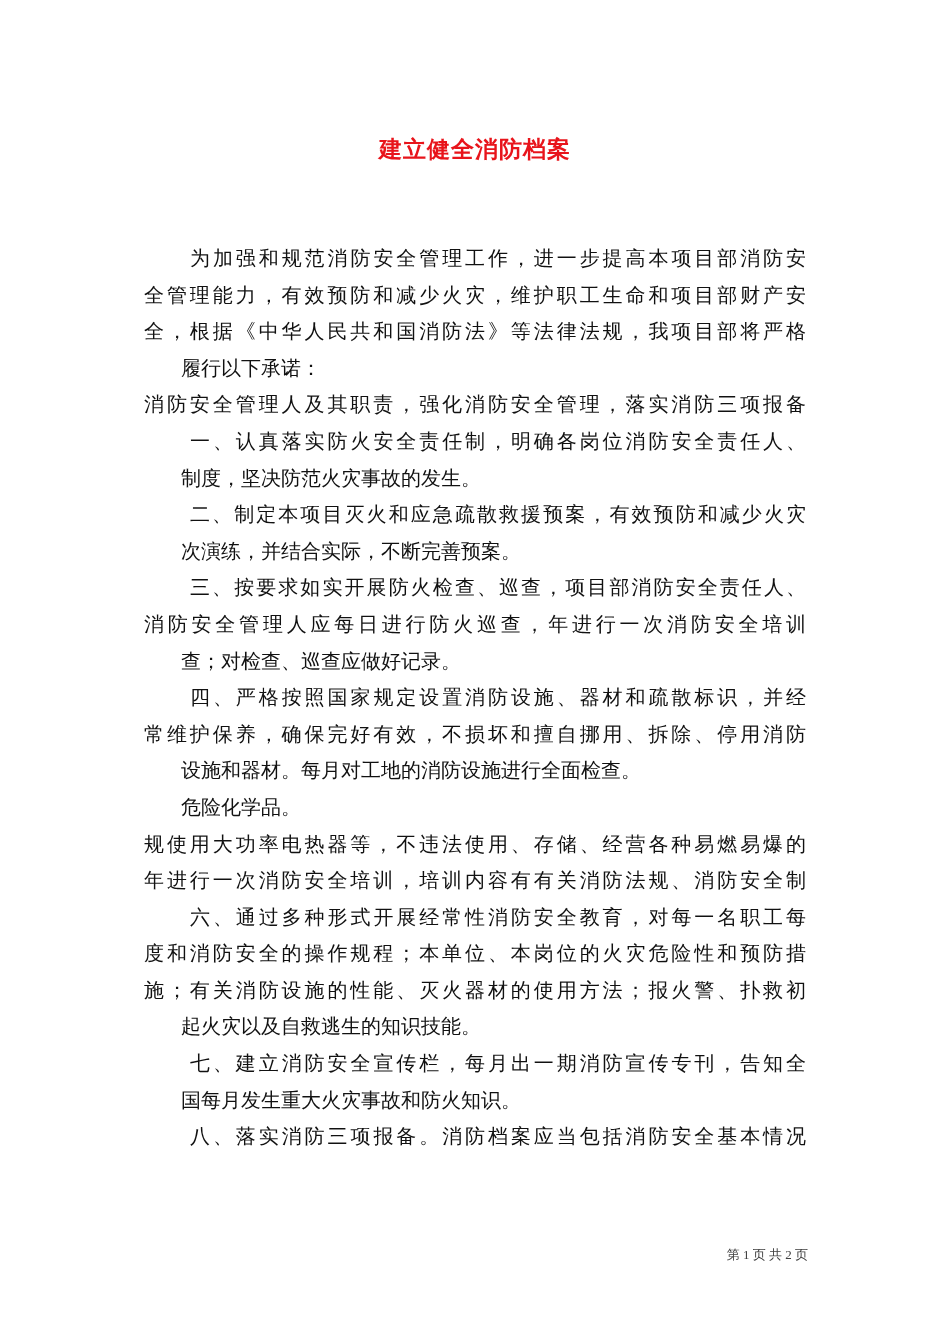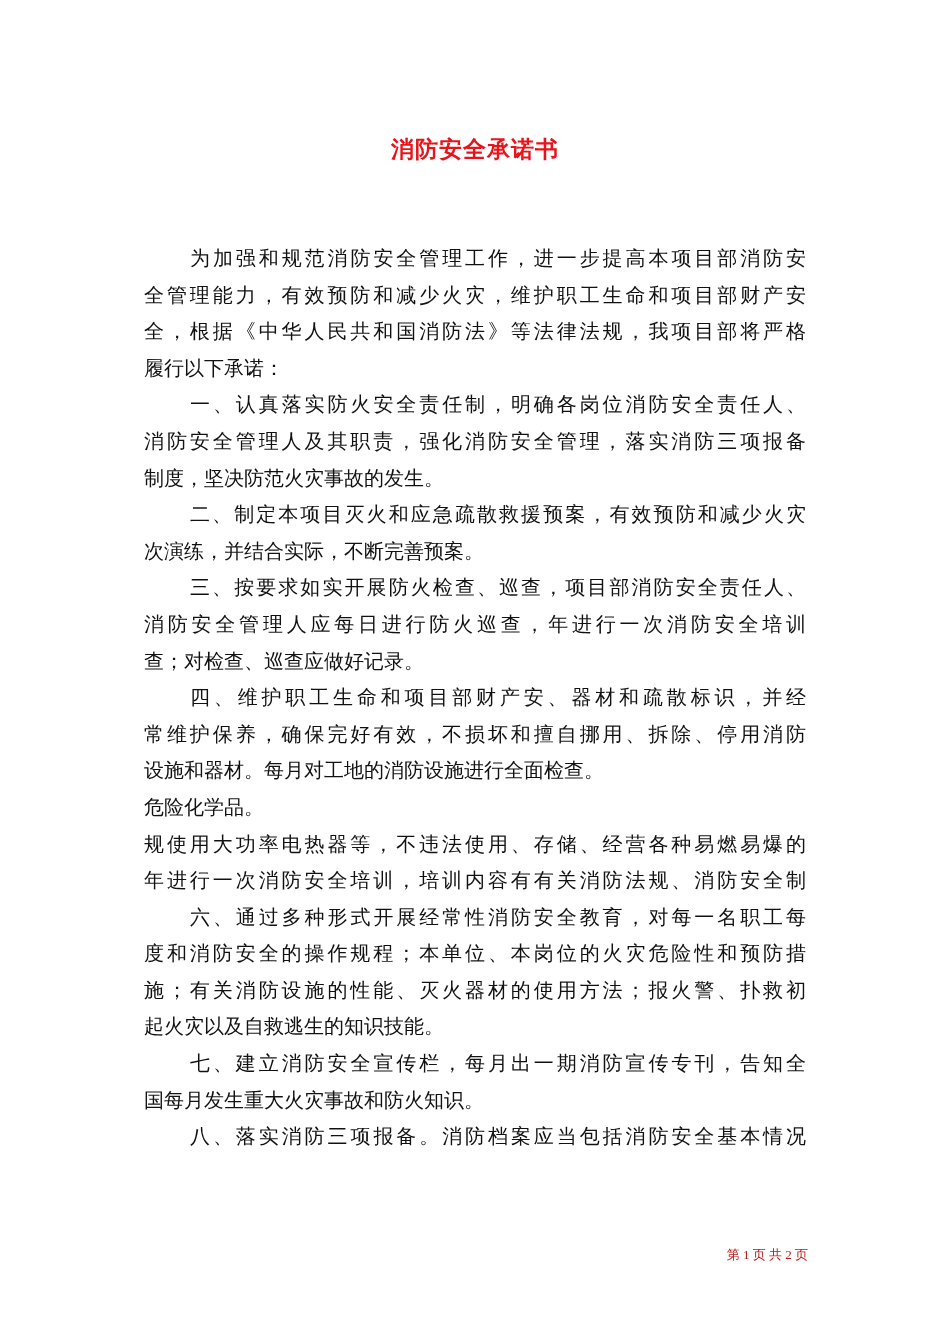--- a/index.html
+++ b/index.html
@@ -42,55 +42,56 @@
     .line {
       height: 36.6px;
       line-height: 36.6px;
       font-size: 20px;
       white-space: nowrap;
       text-align: justify;
       text-align-last: justify;
     }
     .line.last {
       text-align-last: left;
+      margin-left: 37px;
     }
     .line.indent {
       padding-left: 46px;
     }
     .footer {
       position: absolute;
       top: 1246px;
       left: 700px;
       width: 108px;
       text-align: right;
       font-size: 13px;
-      color: #b91c1c;
+      color: #404040;
       font-family: "Liberation Serif", serif;
     }
   </style>
 </head>
 <body>
 
 <div class="page">
-  <div class="doc-title">消防安全承诺书</div>
+  <div class="doc-title">建立健全消防档案</div>
 
   <div class="body-text">
     <div class="line indent">为加强和规范消防安全管理工作，进一步提高本项目部消防安</div>
     <div class="line">全管理能力，有效预防和减少火灾，维护职工生命和项目部财产安</div>
     <div class="line">全，根据《中华人民共和国消防法》等法律法规，我项目部将严格</div>
     <div class="line last">履行以下承诺：</div>
+    <div class="line">消防安全管理人及其职责，强化消防安全管理，落实消防三项报备</div>
     <div class="line indent">一、认真落实防火安全责任制，明确各岗位消防安全责任人、</div>
-    <div class="line">消防安全管理人及其职责，强化消防安全管理，落实消防三项报备</div>
     <div class="line last">制度，坚决防范火灾事故的发生。</div>
     <div class="line indent">二、制定本项目灭火和应急疏散救援预案，有效预防和减少火灾</div>
     <div class="line last">次演练，并结合实际，不断完善预案。</div>
     <div class="line indent">三、按要求如实开展防火检查、巡查，项目部消防安全责任人、</div>
     <div class="line">消防安全管理人应每日进行防火巡查，年进行一次消防安全培训</div>
     <div class="line last">查；对检查、巡查应做好记录。</div>
-    <div class="line indent">四、维护职工生命和项目部财产安、器材和疏散标识，并经</div>
+    <div class="line indent">四、严格按照国家规定设置消防设施、器材和疏散标识，并经</div>
     <div class="line">常维护保养，确保完好有效，不损坏和擅自挪用、拆除、停用消防</div>
     <div class="line last">设施和器材。每月对工地的消防设施进行全面检查。</div>
     <div class="line last">危险化学品。</div>
     <div class="line">规使用大功率电热器等，不违法使用、存储、经营各种易燃易爆的</div>
     <div class="line">年进行一次消防安全培训，培训内容有有关消防法规、消防安全制</div>
     <div class="line indent">六、通过多种形式开展经常性消防安全教育，对每一名职工每</div>
     <div class="line">度和消防安全的操作规程；本单位、本岗位的火灾危险性和预防措</div>
     <div class="line">施；有关消防设施的性能、灭火器材的使用方法；报火警、扑救初</div>
     <div class="line last">起火灾以及自救逃生的知识技能。</div>
     <div class="line indent">七、建立消防安全宣传栏，每月出一期消防宣传专刊，告知全</div>

